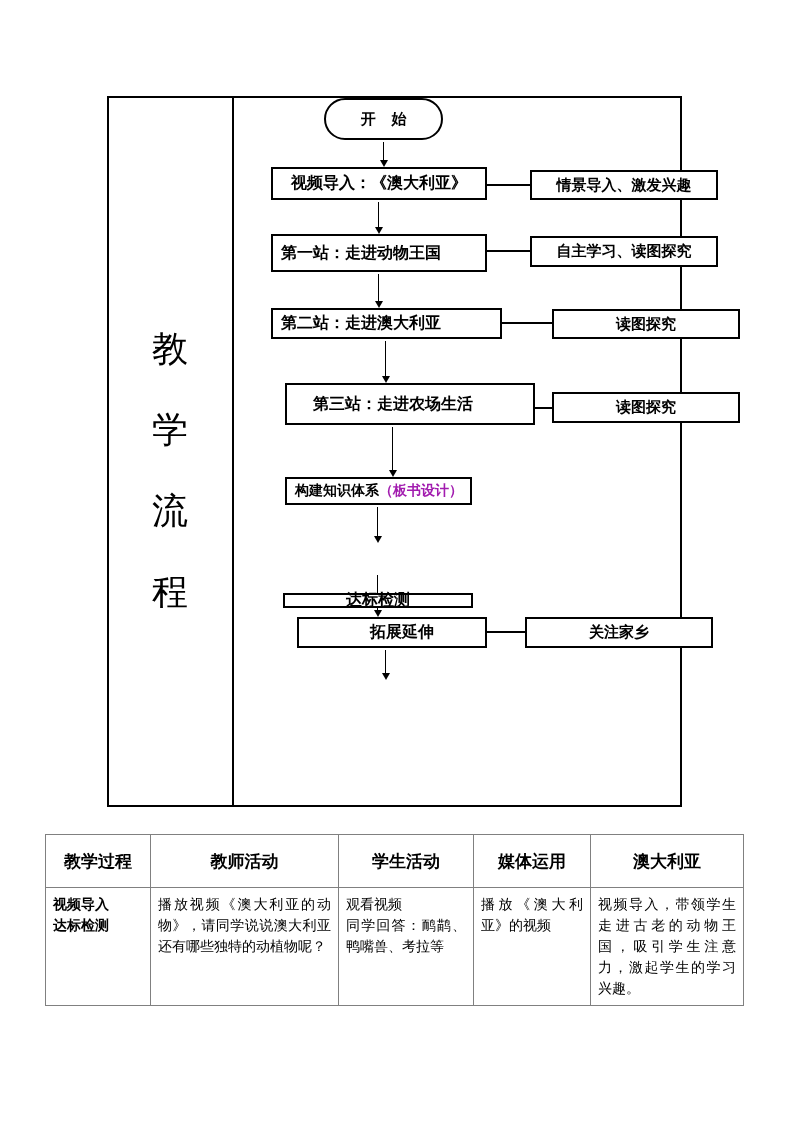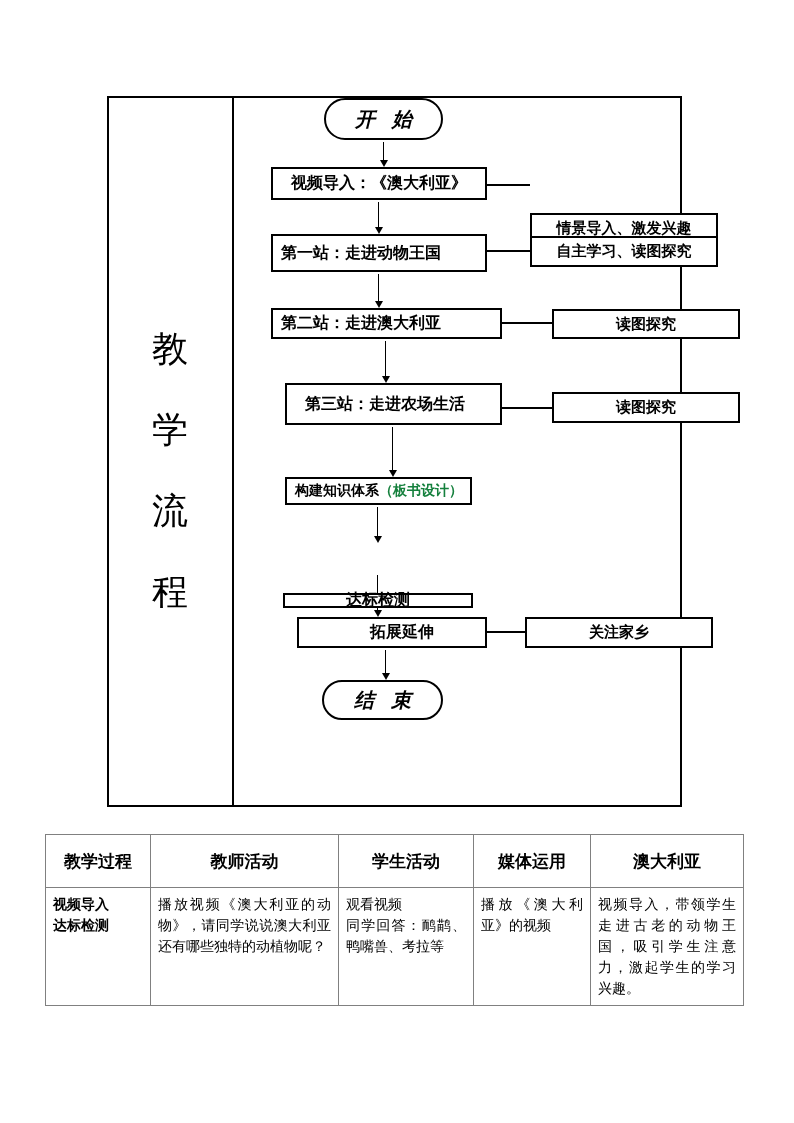--- a/index.html
+++ b/index.html
@@ -11,31 +11,31 @@
   
   .outer-box { left:107px; top:96px; width:575px; height:711px; border:2px solid #000; }
   .v-divider { left:232px; top:96px; width:2px; height:711px; background:#000; }
   .v-title { left:150px; top:331px; width:40px; display:flex; flex-direction:column;
     align-items:center; gap:45px; font-size:36px; line-height:36px; }
   .v-title span { display:block; }
 
   .fnode { position:absolute; background:#fff; border:2px solid #000; z-index:2;
     display:flex; align-items:center; font-weight:bold; font-size:16px; }
   .fnode.center { justify-content:center; }
-  .rounded { border-radius:21px; justify-content:center; font-size:20px; letter-spacing:6px; text-indent:6px;font-style:italic; }
+  .rounded { border-radius:21px; justify-content:center; font-size:15px; letter-spacing:6px; text-indent:6px; }
   .sbox { position:absolute; background:#fff; border:2px solid #000; z-index:3;
     display:flex; align-items:center; justify-content:center; font-weight:bold; font-size:15px; }
 
   .varrow { position:absolute; width:0; border-left:1.5px solid #000; z-index:1; }
   .varrow::after { content:""; position:absolute; bottom:-7px; left:-4.2px;
     border-left:4.5px solid transparent; border-right:4.5px solid transparent;
     border-top:7px solid #000; }
   .hline { position:absolute; height:1.5px; background:#000; z-index:1; }
 
-  .flow-red { color:#15803d; }
+  .flow-red { color:#a21caf; }
   .red { color:#000000; }
 
   
   table.plan { position:absolute; left:45px; top:834px; width:698px;
     border-collapse:collapse; table-layout:fixed; }
   table.plan th, table.plan td { border:1px solid #808080; }
   table.plan th { height:53px; font-size:17px; font-weight:bold; text-align:center; vertical-align:middle; }
   table.plan td { height:90px; vertical-align:top; padding:6px 7px; font-size:14px;
     line-height:21px; text-align:justify; }
   td.proc { vertical-align:middle; font-weight:bold; font-size:15px; line-height:30px;
@@ -70,35 +70,34 @@
 
   <div class="hline" style="left:487px;top:184px;width:43px;"></div>
   <div class="hline" style="left:487px;top:250px;width:43px;"></div>
   <div class="hline" style="left:502px;top:322px;width:50px;"></div>
   <div class="hline" style="left:502px;top:407px;width:50px;"></div>
   <div class="hline" style="left:487px;top:631px;width:38px;"></div>
 
   <div class="fnode center" style="left:271px;top:167px;width:216px;height:33px;">视频导入：《澳大利亚》</div>
   <div class="fnode" style="left:271px;top:234px;width:216px;height:38px;padding-left:8px;">第一站：走进动物王国</div>
   <div class="fnode" style="left:271px;top:308px;width:231px;height:31px;padding-left:8px;">第二站：走进澳大利亚</div>
-  <div class="fnode" style="left:285px;top:383px;width:217px;height:42px;padding-left:18px;">第三站：走进农场生活</div>
+  <div class="fnode" style="left:285px;top:383px;width:250px;height:42px;padding-left:26px;">第三站：走进农场生活</div>
   <div class="fnode" style="left:285px;top:477px;width:187px;height:28px;padding-left:8px;font-size:14px;">
     <span>构建知识体系</span>
       <span class="flow-red">（板书设计）</span>
   </div>
   <div class="fnode center" style="left:283px;top:557px;width:190px;height:15px;margin-top:36px;">达标检测</div>
   <div class="fnode center" style="left:297px;top:617px;width:190px;height:31px;padding-left:20px;">拓展延伸</div>
 
-  <div class="sbox" style="left:530px;top:170px;width:188px;height:30px;margin-top:43px;">情景导入、激发兴趣</div>
+  <div class="sbox" style="left:530px;top:170px;width:188px;height:30px;">情景导入、激发兴趣</div>
   <div class="sbox" style="left:530px;top:236px;width:188px;height:31px;">自主学习、读图探究</div>
   <div class="sbox" style="left:552px;top:309px;width:188px;height:30px;">读图探究</div>
   <div class="sbox" style="left:552px;top:392px;width:188px;height:31px;">读图探究</div>
   <div class="sbox" style="left:525px;top:617px;width:188px;height:31px;">关注家乡</div>
 
-  <div class="fnode rounded" style="left:322px;top:680px;width:121px;height:40px;border-radius:20px;">结 束</div>
 
   <table class="plan">
     <colgroup>
       <col style="width:105px">
         <col style="width:188px">
         <col style="width:135px">
       <col style="width:117px">
         <col style="width:153px">
     </colgroup>
     <thead>

